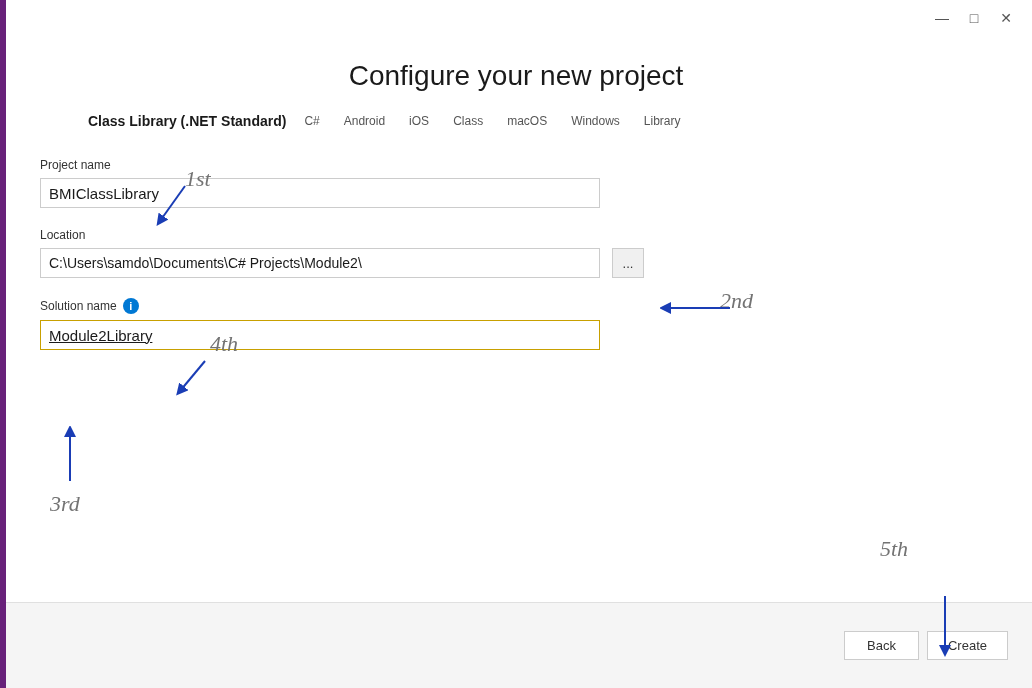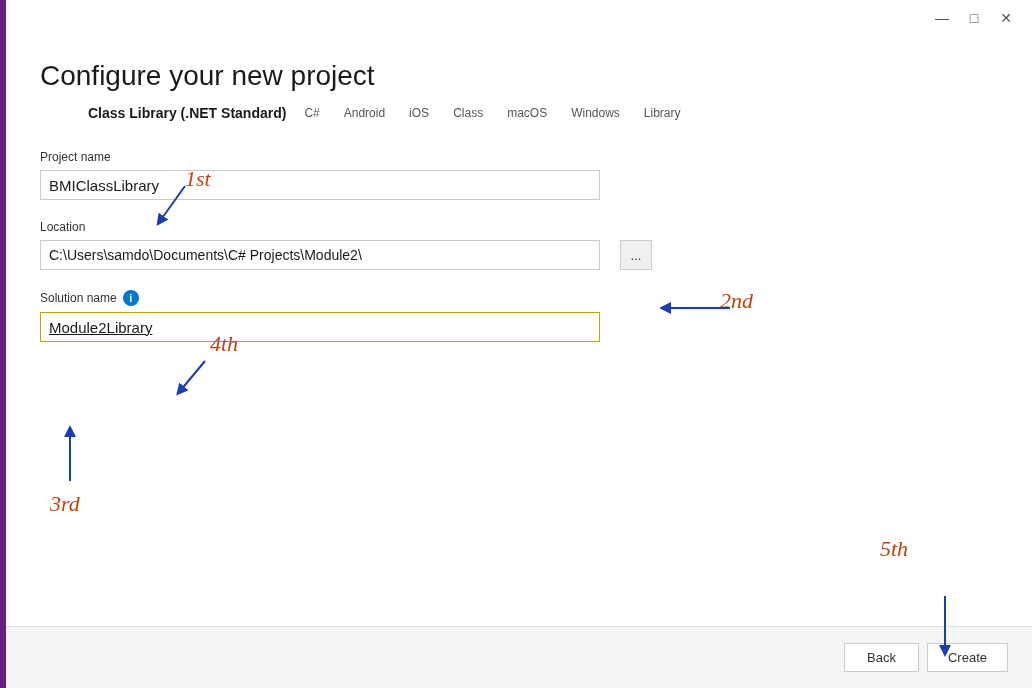--- a/index.html
+++ b/index.html
@@ -47,21 +47,22 @@
     .content {
       padding: 24px 40px;
       flex: 1;
       position: relative;
     }
 
     .page-title {
       font-size: 28px;
       font-weight: 300;
       color: #1a1a1a;
-      margin-bottom: 12px;
+      margin-bottom: 20px;
+      text-align: center;
     }
 
     .project-type-row {
       display: flex;
       align-items: center;
       margin-bottom: 28px;
       gap: 12px;
     }
 
     .project-type-label {
@@ -111,21 +112,21 @@
       padding: 4px 8px;
       font-size: 15px;
       color: #1a1a1a;
       outline: none;
       background: #fff;
     }
 
     .location-row {
       display: flex;
       align-items: center;
-      gap: 20px;
+      gap: 12px;
     }
 
     .location-input {
       width: 560px;
       height: 30px;
       border: 1px solid #ccc;
       padding: 4px 8px;
       font-size: 14px;
       color: #1a1a1a;
       outline: none;
@@ -166,36 +167,36 @@
 
     .checkbox-label {
       font-size: 12px;
       color: #333;
     }
 
     
     .annotation {
       position: absolute;
       font-family: 'Comic Sans MS', 'Segoe Script', cursive;
-      color: #c2410c;
+      color: #737373;
       font-size: 22px;
       font-style: italic;
       pointer-events: none;
     }
 
     .arrow-svg {
       position: absolute;
       pointer-events: none;
     }
 
     .bottom-bar {
       display: flex;
       justify-content: flex-end;
       align-items: center;
-      padding: 16px 24px;
+      padding: 28px 24px;
       gap: 8px;
       border-top: 1px solid #e0e0e0;
       background: #f5f5f5;
     }
 
     .btn {
       padding: 6px 20px;
       font-size: 13px;
       cursor: pointer;
       border: 1px solid #ccc;

